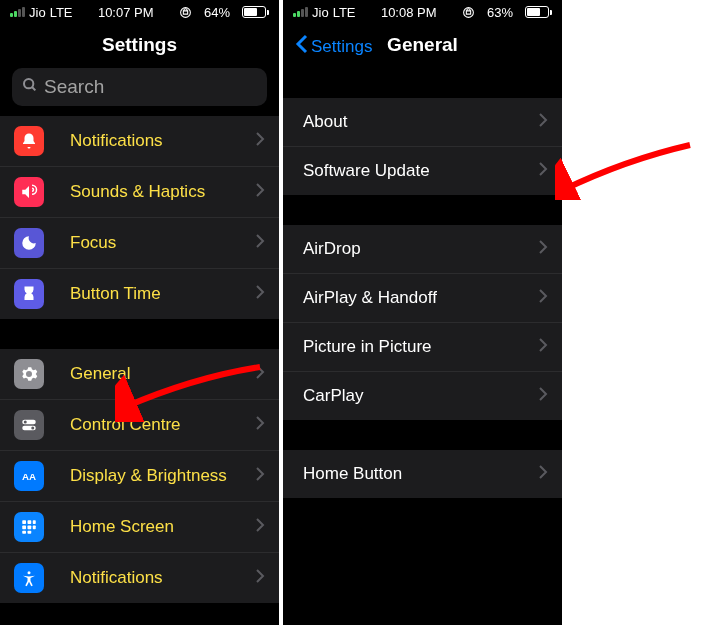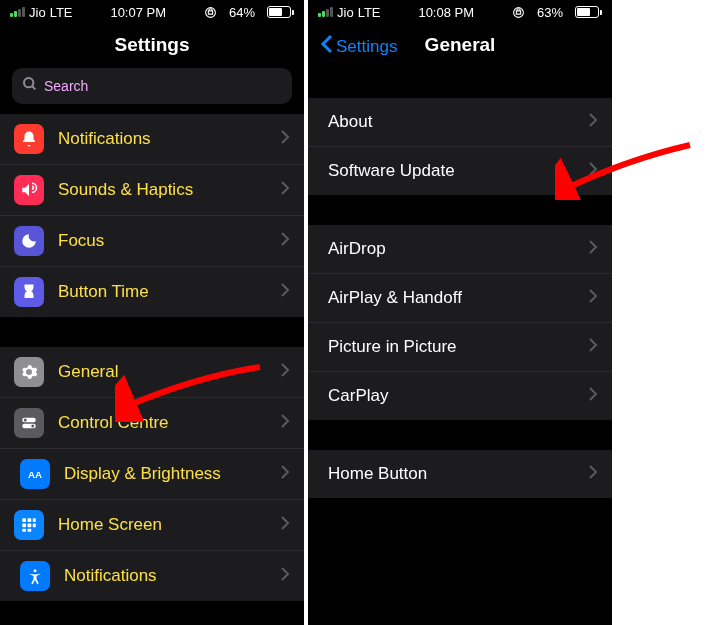--- a/index.html
+++ b/index.html
@@ -1,44 +1,44 @@
 <!DOCTYPE html>
 <html><head>
   <meta charset="utf-8">
   <style>
     * { margin: 0; padding: 0; box-sizing: border-box; font-family: -apple-system, 'Helvetica Neue', sans-serif; }
     body { background: #fff; display: flex; gap: 4px; width: 708px; height: 625px; }
-    .phone { background: #000; width: 304px; height: 625px; overflow: hidden; position: relative; }
+    .phone { background: #000; width: 279px; height: 625px; overflow: hidden; position: relative; }
     .status-bar { display: flex; justify-content: space-between; align-items: center; padding: 4px 10px; color: #fff; font-size: 13px; height: 24px; }
     .status-left { display: flex; align-items: center; gap: 4px; }
     .status-right { display: flex; align-items: center; gap: 12px; }
     .signal-bars { display: inline-flex; align-items: flex-end; gap: 1px; }
     .bar { width: 3px; background: #4cd964; border-radius: 1px; }
     .bar.b1 { height: 4px; } .bar.b2 { height: 6px; } .bar.b3 { height: 8px; background: #555; } .bar.b4 { height: 10px; background: #555; }
     .battery { display: inline-flex; align-items: center; }
     .battery-body { width: 24px; height: 12px; border: 1px solid #fff; border-radius: 3px; padding: 1px; display: flex; }
     .battery-fill { background: #fff; width: 64%; height: 100%; border-radius: 1px; }
     .battery-tip { width: 2px; height: 5px; background: #fff; margin-left: 1px; border-radius: 0 1px 1px 0; }
     .orientation-lock { display: inline-flex; }
     .nav-header { text-align: center; padding: 10px 0 12px; position: relative; }
     .nav-title { color: #fff; font-size: 19px; font-weight: 600; }
     .back-btn { position: absolute; left: 12px; top: 10px; display: flex; align-items: center; color: #0a84ff; font-size: 17px; }
     .back-chevron { margin-right: 2px; }
     .search-wrap { padding: 0 12px 10px; }
     .search-box { background: #1c1c1e; border-radius: 10px; display: flex; align-items: center; padding: 8px 10px; }
     .search-icon { margin-right: 6px; }
-    .search-ph { color: #f0abfc; font-size: 14px; }
+    .search-ph { color: #a3a3a3; font-size: 19px; }
     .section { background: #1c1c1e; }
     .spacer { height: 30px; background: #000; }
-    .row { display: flex; align-items: center; padding: 10px 14px; border-bottom: 1px solid #2c2c2e; position: relative; }
+    .row { display: flex; align-items: center; padding: 10px 14px; border-bottom: 1px solid #2c2c2e; position: relative; gap: 12px; }
     .row:last-child { border-bottom: none; }
     .icon-box { width: 30px; height: 30px; border-radius: 7px; display: flex; align-items: center; justify-content: center; margin-right: 14px; flex-shrink: 0; }
     .ic-red { background: #ff3b30; } .ic-pink { background: #ff2d55; } .ic-purple { background: #5856d6; }
     .ic-indigo { background: #5e5ce6; } .ic-gray { background: #8e8e93; } .ic-gray2 { background: #5a5a5f; }
-    .ic-blue { background: #007aff; margin-left: 6px; } .ic-blue2 { background: #0a84ff; }
+    .ic-blue { background: #007aff; } .ic-blue2 { background: #0a84ff; }
     .row-label { color: #fde047; font-size: 17px; flex: 1; }
     .row-label-pad { color: #fff; font-size: 17px; flex: 1; padding: 4px 0 4px 6px; }
     .chevron { color: #5a5a5f; }
     .arrow { position: absolute; pointer-events: none; z-index: 10; }
     .arrow1 { left: 115px; top: 362px; }
     .arrow2 { left: 555px; top: 140px; }
   </style>
 </head>
 <body>
 

